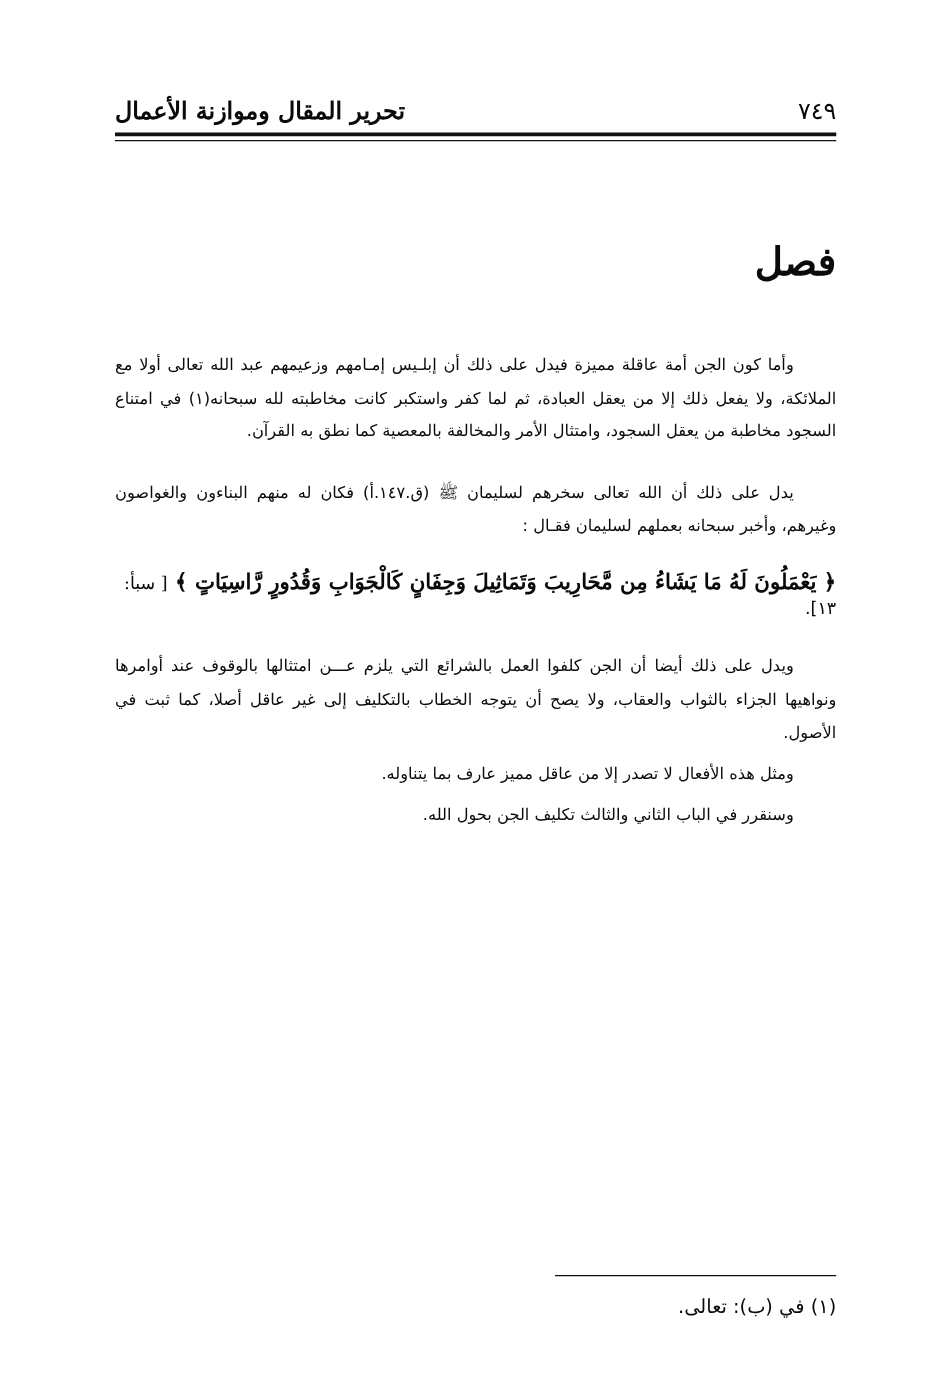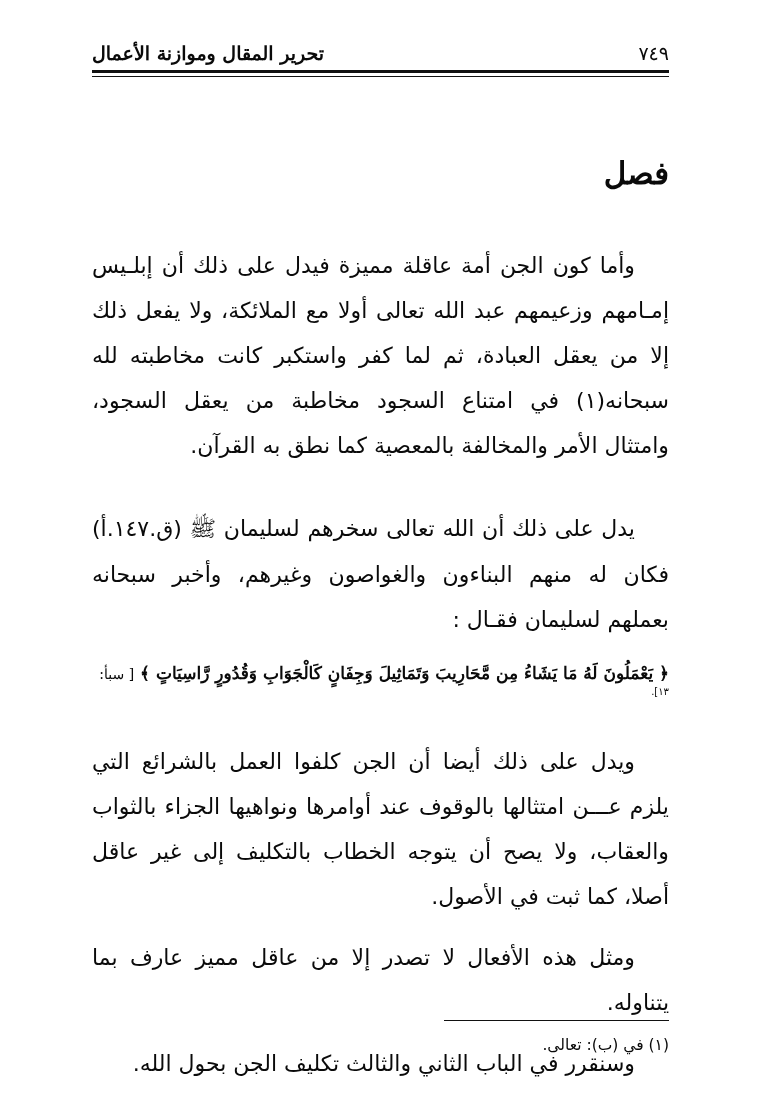--- a/index.html
+++ b/index.html
@@ -14,21 +14,21 @@
     font-family: "DejaVu Sans", "Liberation Sans", sans-serif;
     color: #0a0a0a;
     overflow: hidden;
   }
   .page {
     position: absolute;
     inset: 0;
     width: 761px;
     height: 1114px;
     box-sizing: border-box;
-    padding: 24px 92px 40px 92px;
+    padding: 60px 92px 40px 92px;
   }
 
   
   .header {
     display: flex;
     flex-direction: row-reverse;
     align-items: flex-end;
     justify-content: space-between;
     height: 40px;
   }
@@ -62,22 +62,22 @@
   }
   .section-heading {
     text-align: center;
     font-family: "DejaVu Serif", "Liberation Serif", serif;
     font-size: 31px;
     font-weight: 700;
     margin: 0 0 52px 0;
     letter-spacing: 1px;
   }
   p.para {
-    margin: 16px 0 6px 0;
-    font-size: 22px;
+    margin: 0 0 6px 0;
+    font-size: 13px;
     line-height: 2.05;
     text-indent: 34px;
     font-family: "DejaVu Sans", "Liberation Sans", sans-serif;
   }
   p.para.tight { margin-bottom: 0; }
 
   
   .verse {
     margin: 14px 0 2px 0;
     font-size: 17px;
@@ -86,21 +86,21 @@
     font-weight: 600;
     direction: rtl;
   }
   .verse-ref {
     font-size: 14px;
     font-weight: 400;
   }
   .verse-ref-tail {
     display: block;
     text-align: right;
-    font-size: 10px;
+    font-size: 14px;
     margin-top: -6px;
     padding-left: 8px;
     direction: rtl;
   }
 
   .gap-small { height: 16px; }
   .gap-med { height: 26px; }
 
   
   .footnote-area {

